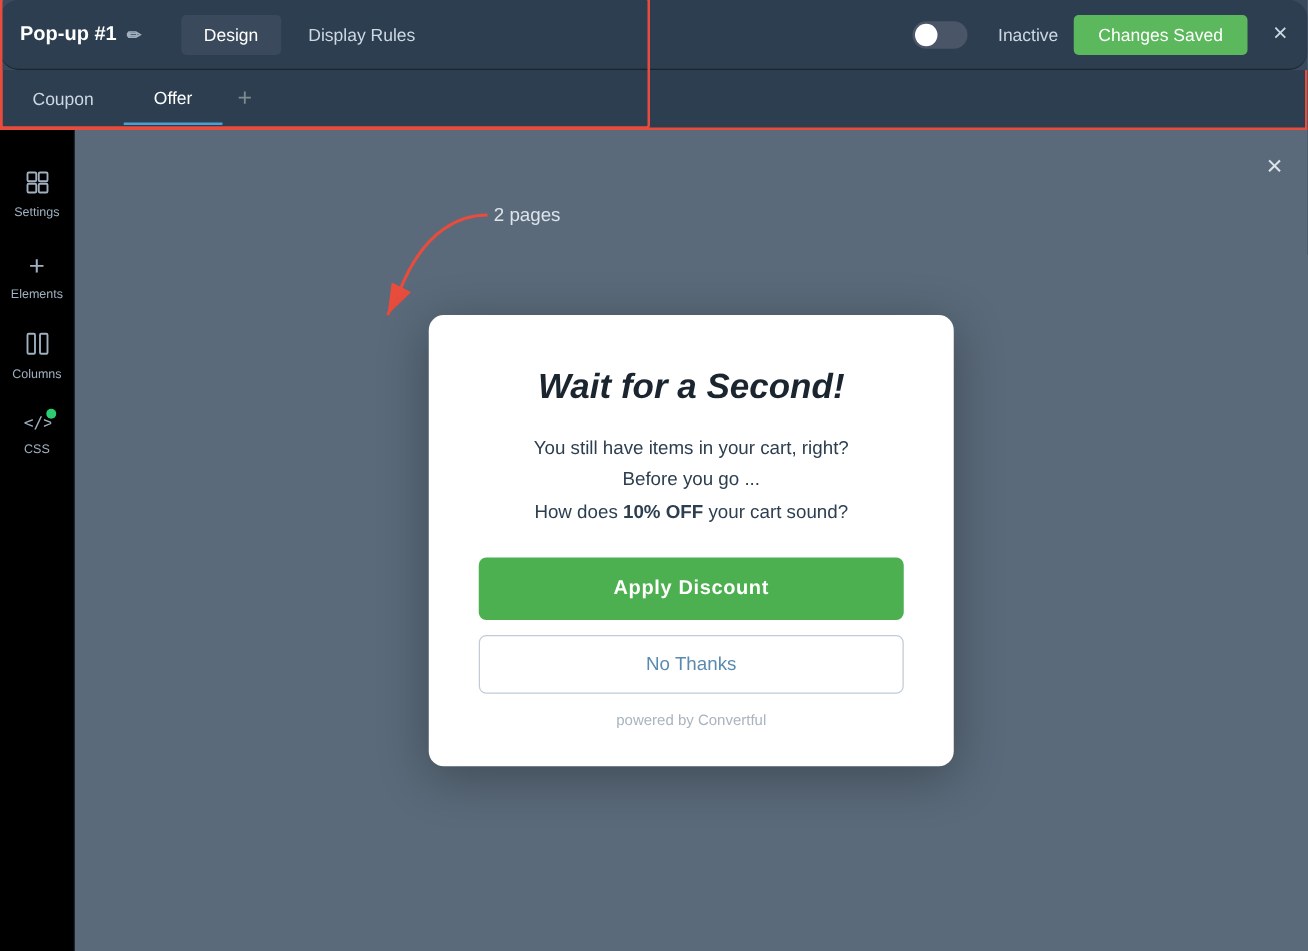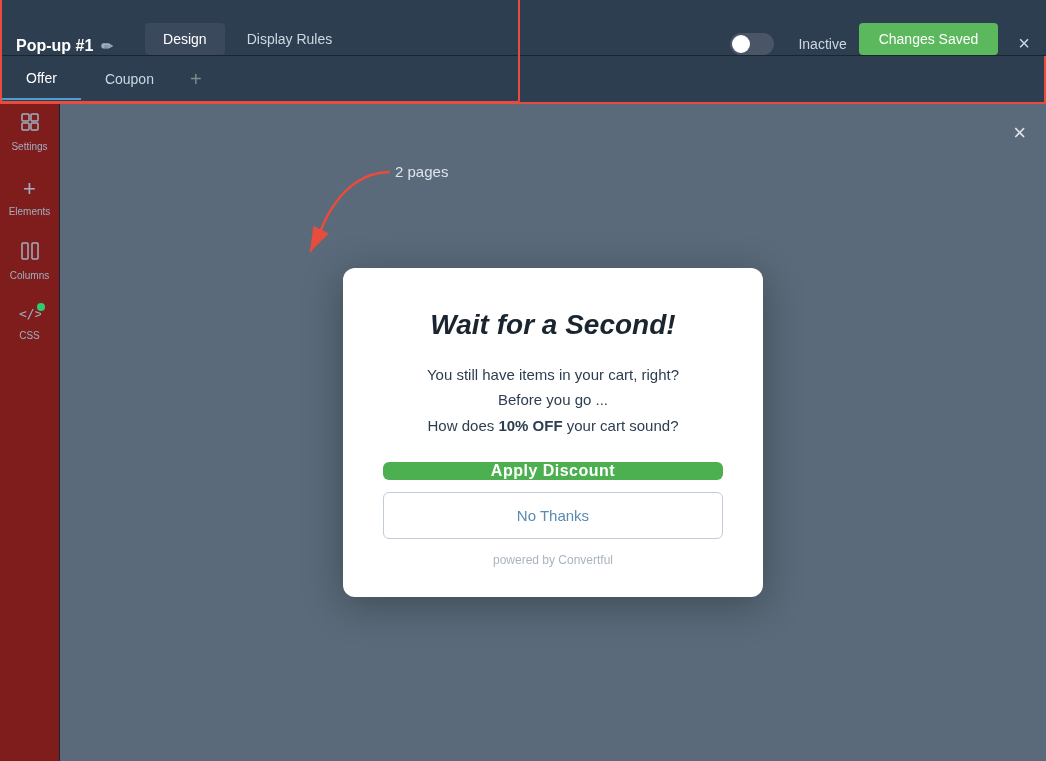--- a/index.html
+++ b/index.html
@@ -3,24 +3,25 @@
   <meta charset="utf-8">
   <style>
     * { box-sizing: border-box; margin: 0; padding: 0; }
     body { font-family: -apple-system, BlinkMacSystemFont, 'Segoe UI', sans-serif; background: #3a4a5c; width: 1046px; height: 761px; overflow: hidden; }
 
     
     .header {
       background: #2c3e50;
       height: 56px;
       display: flex;
-      align-items: flex-end;
+      align-items: center;
       padding: 0 16px;
       gap: 12px;
       border-bottom: 1px solid #1a2530;
+      border-radius: 15px;
     }
     .header-title {
       color: #ffffff;
       font-size: 16px;
       font-weight: 600;
       display: flex;
       align-items: center;
       gap: 8px;
     }
     .edit-icon {
@@ -129,25 +130,25 @@
 
     
     .main-area {
       display: flex;
       height: calc(761px - 56px - 48px);
     }
 
     
     .sidebar {
       width: 60px;
-      background: #7f1d1d;
+      background: #000000;
       display: flex;
       flex-direction: column;
       align-items: center;
-      padding: 0 0;
+      padding: 24px 0;
       gap: 8px;
       border-right: 1px solid #1a2530;
     }
     .sidebar-item {
       display: flex;
       flex-direction: column;
       align-items: center;
       gap: 4px;
       padding: 8px 0;
       cursor: pointer;
@@ -229,20 +230,21 @@
       font-weight: 700;
     }
     .apply-btn {
       width: 100%;
       background: #4caf50;
       color: #ffffff;
       font-size: 16px;
       font-weight: 700;
       border: none;
       border-radius: 6px;
+      padding: 16px;
       cursor: pointer;
       margin-bottom: 12px;
       font-family: inherit;
       letter-spacing: 0.5px;
     }
     .no-thanks-btn {
       width: 100%;
       background: #ffffff;
       color: #5a8ab0;
       font-size: 15px;
@@ -293,22 +295,22 @@
       <div class="toggle-knob"></div>
     </div>
     <span class="toggle-label">Inactive</span>
   </div>
   <button class="changes-saved-btn">Changes Saved</button>
   <button class="close-header-btn">×</button>
 </div>
 
 <div class="tab-bar-wrapper">
   <div class="tab-bar">
+    <button class="tab-item">Coupon</button>
     <button class="tab-item active">Offer</button>
-    <button class="tab-item">Coupon</button>
     <span class="tab-add">+</span>
   </div>
   <div class="tab-bar-outer-border"></div>
 </div>
 
 <div class="main-area">
 
   <div class="sidebar">
     <div class="sidebar-item">
       <span class="sidebar-icon">

